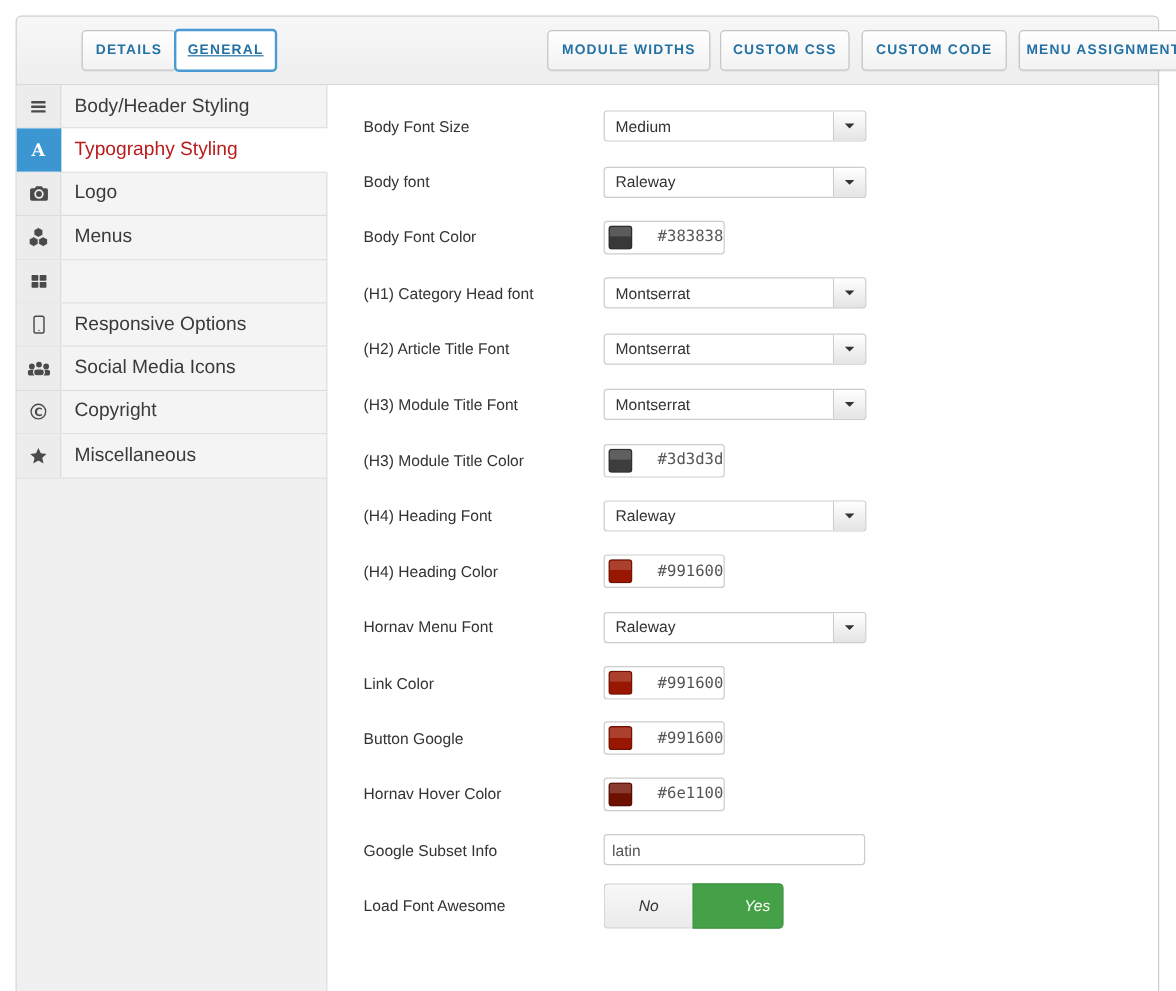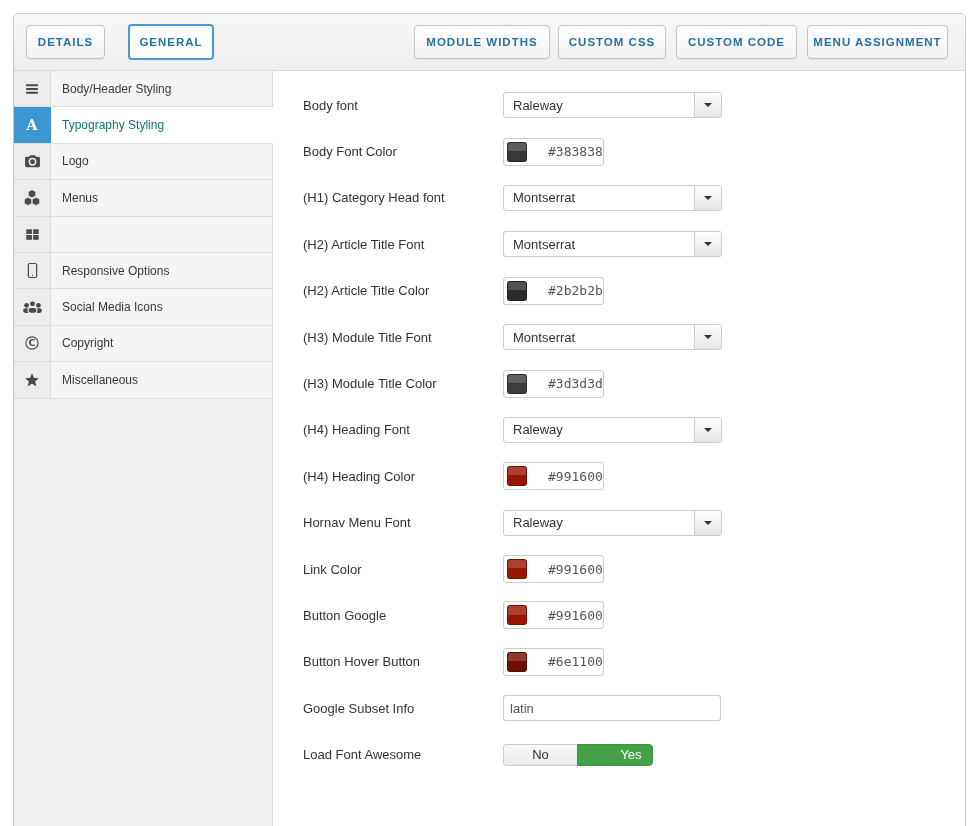--- a/index.html
+++ b/index.html
@@ -11,42 +11,42 @@
     border:1px solid #cccccc; border-radius:5px 5px 0 0; background:#ffffff; }
 
   
   .tabbar { position:relative; height:57px;
     background:linear-gradient(180deg,#f7f7f7 0%,#eeeeee 100%);
     border-bottom:1px solid #d9d9d9; border-radius:4px 4px 0 0; }
   .tab { position:absolute; top:11px; height:34px; display:flex; align-items:center;
     justify-content:center; background:linear-gradient(180deg,#ffffff 0%,#f2f2f2 100%);
     border:1px solid #c5c5c5; border-radius:4px; color:#2472a4; font-size:11.5px;
     font-weight:bold; letter-spacing:1px; cursor:pointer;
-    box-shadow:0 1px 1px rgba(0,0,0,0.05); }
+    box-shadow:0 1px 1px rgba(0,0,0,0.05);margin-left:42px; }
   .tab.active { background:#ffffff; border:2px solid #4a9bd4; box-shadow:none; }
   .tab-details    { left:12px;  width:79px;  }
-  .tab-general    { left:114px;  width:86px;  top:10px; height:36px; }
+  .tab-general    { left:89px;  width:86px;  top:10px; height:36px;text-decoration:underline; }
   .tab-overrides  { left:189px; width:205px; }
   .tab-widths     { left:400px; width:136px; }
   .tab-customcss  { left:544px; width:108px; }
   .tab-customcode { left:662px; width:121px; }
   .tab-menuassign { left:793px; width:141px; }
 
   
   .panel-body { display:flex; height:783px; }
   .sidebar { width:259px; background:#f0f0f0; display:flex; flex-direction:column; }
   .side-item { display:flex; height:36.4px; background:#f4f4f4;
     border-bottom:1px solid #dcdcdc; border-right:1px solid #d9d9d9; cursor:pointer; }
   .side-icon { width:37px; background:#ececec; border-right:1px solid #dcdcdc;
     display:flex; align-items:center; justify-content:center; flex:none; }
-  .side-label { display:flex; align-items:center; padding-left:11px; font-size:12px;
+  .side-label { display:flex; align-items:center; padding-left:11px; font-size:16px;
     color:#3a3a3a; }
   .side-item.active { background:#ffffff; border-right-color:#ffffff; }
   .side-item.active .side-icon { background:#3b96d2; border-right-color:#3b96d2; }
-  .side-item.active .side-label { color:#0f766e; }
+  .side-item.active .side-label { color:#b91c1c; }
   .side-filler { flex:1; background:#f0f0f0; border-right:1px solid #d9d9d9; }
   .icon-svg { display:block; }
 
   
   .content { flex:1; background:#ffffff; padding-top:11px; }
   .form-row { display:flex; align-items:center; height:46.4px; padding-left:30px; }
   .form-label { width:200px; font-size:13px; color:#333333; flex:none; }
 
   .sel { position:relative; width:219px; height:26px; background:#ffffff;
     border:1px solid #cccccc; border-radius:3px; display:flex; align-items:center;
@@ -66,21 +66,21 @@
     border:1px solid rgba(0,0,0,0.25); position:relative; overflow:hidden; }
   .swatch::after { content:""; position:absolute; left:0; top:0; right:0; height:45%;
     background:rgba(255,255,255,0.18); }
   .hex { font-family:"DejaVu Sans Mono", monospace; font-size:13px; color:#555555;
     margin-left:21px; }
 
   .textinput { width:218px; height:26px; border:1px solid #cccccc; border-radius:3px;
     font-family:"Liberation Sans", sans-serif; font-size:13px; color:#555555;
     padding-left:6px; background:#ffffff; outline:none; }
 
-  .toggle { display:flex; height:22px; cursor:pointer; }
+  .toggle { display:flex; height:38px; cursor:pointer;font-style:italic; }
   .toggle-no { width:74px; background:linear-gradient(180deg,#f8f8f8 0%,#eaeaea 100%);
     border:1px solid #cccccc; border-right:none; border-radius:4px 0 0 4px;
     display:flex; align-items:center; justify-content:center; font-size:13px;
     color:#333333; }
   .toggle-yes { width:76px; background:#45a147; border:1px solid #3e9340;
     border-radius:0 4px 4px 0; display:flex; align-items:center;
     justify-content:center; font-size:13px; color:#ffffff;padding-left:32px; }
 </style>
 </head>
 <body>
@@ -194,20 +194,29 @@
           </svg>
         </span>
         <span class="side-label">Miscellaneous</span>
       </div>
 
       <div class="side-filler"></div>
     </div>
 
     <div class="content">
 
+      <div class="form-row">
+        <span class="form-label">Body Font Size</span>
+        <div class="sel">
+          <span class="sel-value">Medium</span>
+          <span class="sel-btn">
+              <span class="caret"></span>
+            </span>
+        </div>
+      </div>
 
       <div class="form-row">
         <span class="form-label">Body font</span>
         <div class="sel">
           <span class="sel-value">Raleway</span>
           <span class="sel-btn">
               <span class="caret"></span>
             </span>
         </div>
       </div>
@@ -233,27 +242,20 @@
       <div class="form-row">
         <span class="form-label">(H2) Article Title Font</span>
         <div class="sel">
           <span class="sel-value">Montserrat</span>
           <span class="sel-btn">
               <span class="caret"></span>
             </span>
         </div>
       </div>
 
-      <div class="form-row">
-        <span class="form-label">(H2) Article Title Color</span>
-        <div class="colorbox">
-          <span class="swatch" style="background-color: rgb(43, 43, 43);"></span>
-          <span class="hex">#2b2b2b</span>
-        </div>
-      </div>
 
       <div class="form-row">
         <span class="form-label">(H3) Module Title Font</span>
         <div class="sel">
           <span class="sel-value">Montserrat</span>
           <span class="sel-btn">
               <span class="caret"></span>
             </span>
         </div>
       </div>
@@ -304,21 +306,21 @@
 
       <div class="form-row">
         <span class="form-label">Button Google</span>
         <div class="colorbox">
           <span class="swatch" style="background-color: rgb(153, 22, 0);"></span>
           <span class="hex">#991600</span>
         </div>
       </div>
 
       <div class="form-row">
-        <span class="form-label">Button Hover Button</span>
+        <span class="form-label">Hornav Hover Color</span>
         <div class="colorbox">
           <span class="swatch" style="background-color: rgb(110, 17, 0);"></span>
           <span class="hex">#6e1100</span>
         </div>
       </div>
 
       <div class="form-row">
         <span class="form-label">Google Subset Info</span>
         <input class="textinput" type="text" value="latin" style="">
       </div>

